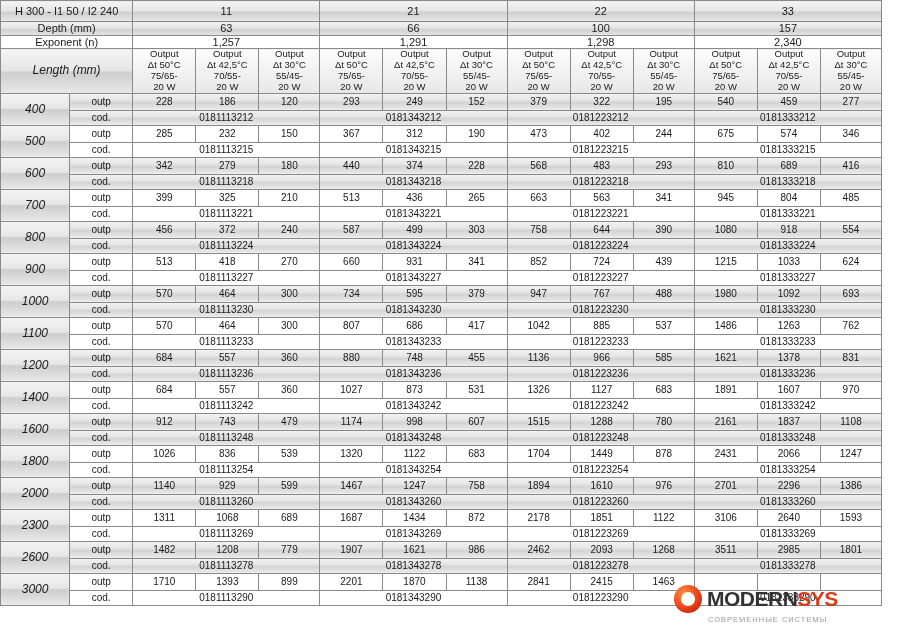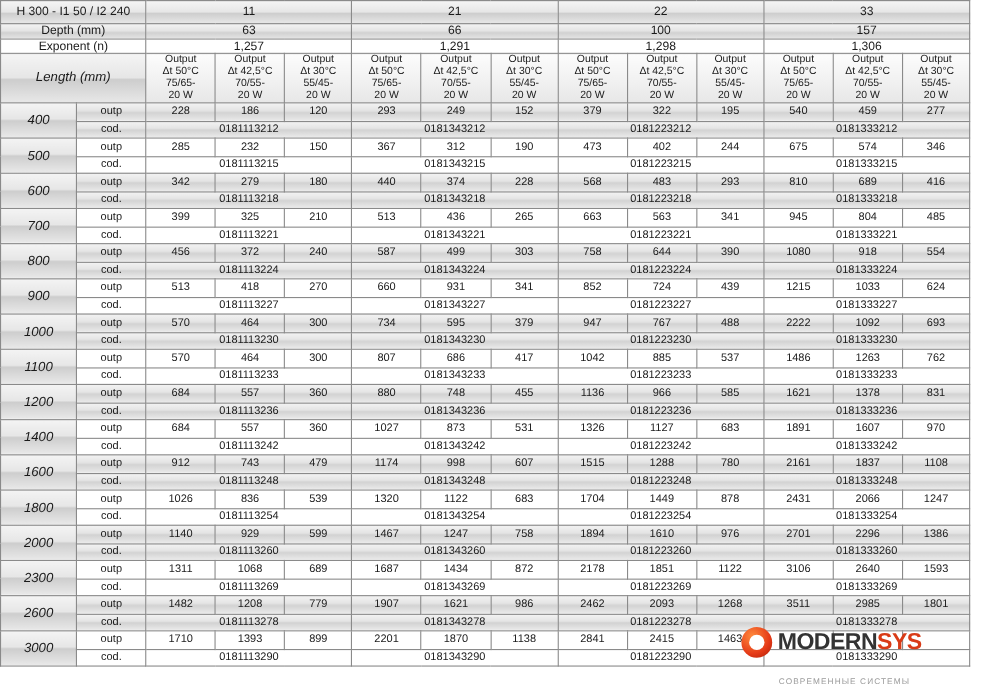--- a/index.html
+++ b/index.html
@@ -118,21 +118,21 @@
     font-weight: bold;
     letter-spacing: -0.5px;
     color: #333333;
   }
   .logo-text .accent { color: #d93b17; }
   .logo-sub {
     font-size: 7.5px;
     color: #9a9a9a;
     letter-spacing: 1px;
     margin-left: 34px;
-    margin-top: 17px;
+    margin-top: 2px;
   }
 </style>
 </head>
 <body>
 
 <div id="sheet">
   <table class="spec">
     <colgroup>
       <col style="width:68px">
       <col style="width:62px">
@@ -162,21 +162,21 @@
           <td colspan="3" class="grad-row val-big">63</td>
           <td colspan="3" class="grad-row val-big">66</td>
           <td colspan="3" class="grad-row val-big">100</td>
           <td colspan="3" class="grad-row val-big">157</td>
         </tr>
         <tr>
           <td colspan="2" class="lbl-right white-row">Exponent (n)</td>
           <td colspan="3" class="white-row val-big">1,257</td>
           <td colspan="3" class="white-row val-big">1,291</td>
           <td colspan="3" class="white-row val-big">1,298</td>
-          <td colspan="3" class="white-row val-big">1,306</td>
+          <td colspan="3" class="white-row val-big">2,340</td>
         </tr>
         <tr>
           <td colspan="2" class="length-cell">Length (mm)</td>
           <td class="outhead">Output<br>Δt 50°C<br>75/65-<br>20 W</td>
           <td class="outhead">Output<br>Δt 42,5°C<br>70/55-<br>20 W</td>
           <td class="outhead">Output<br>Δt 30°C<br>55/45-<br>20 W</td>
           <td class="outhead">Output<br>Δt 50°C<br>75/65-<br>20 W</td>
           <td class="outhead">Output<br>Δt 42,5°C<br>70/55-<br>20 W</td>
           <td class="outhead">Output<br>Δt 30°C<br>55/45-<br>20 W</td>
           <td class="outhead">Output<br>Δt 50°C<br>75/65-<br>20 W</td>
@@ -329,21 +329,21 @@
           <td class="rowlbl shade-a">outp</td>
           <td class="shade-a">570</td>
           <td class="shade-a">464</td>
           <td class="shade-a">300</td>
           <td class="shade-a">734</td>
           <td class="shade-a">595</td>
           <td class="shade-a">379</td>
           <td class="shade-a">947</td>
           <td class="shade-a">767</td>
           <td class="shade-a">488</td>
-          <td class="shade-a">2222</td>
+          <td class="shade-a">1980</td>
           <td class="shade-a">1092</td>
           <td class="shade-a">693</td>
         </tr>
         <tr class="cod-row">
           <td class="rowlbl shade-a">cod.</td>
           <td colspan="3" class="shade-a">0181113230</td>
           <td colspan="3" class="shade-a">0181343230</td>
           <td colspan="3" class="shade-a">0181223230</td>
           <td colspan="3" class="shade-a">0181333230</td>
         </tr>

